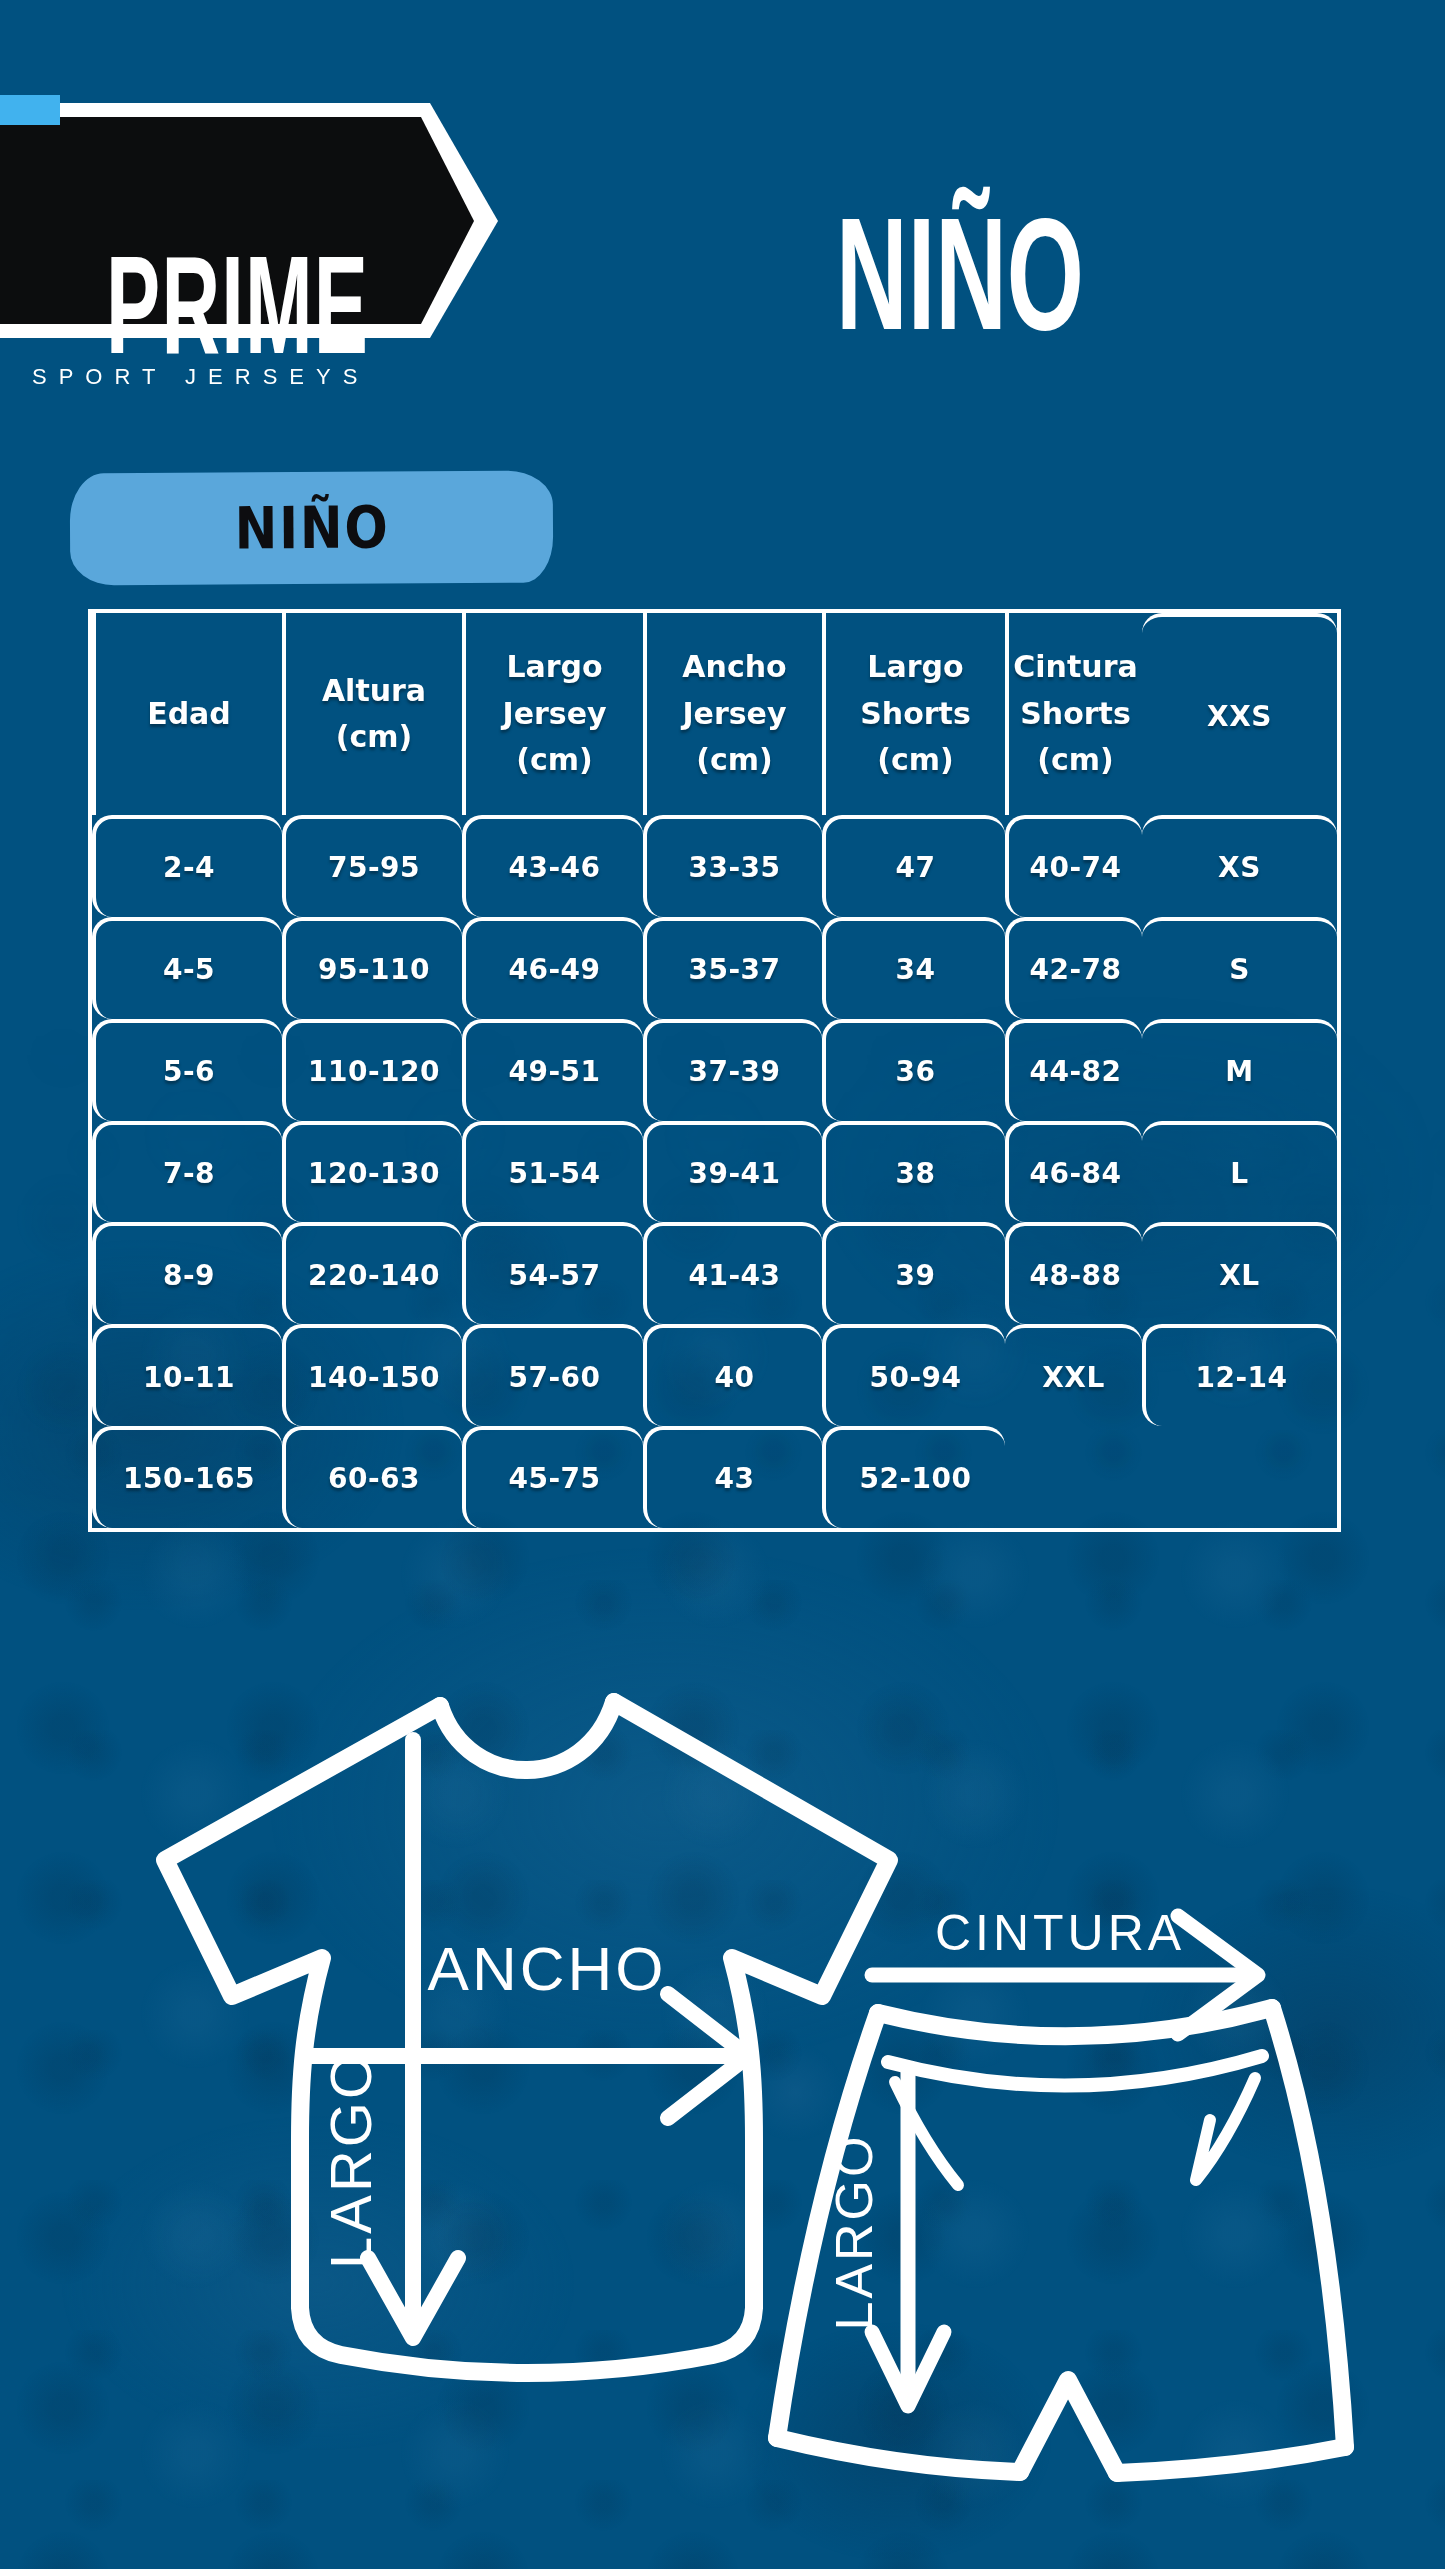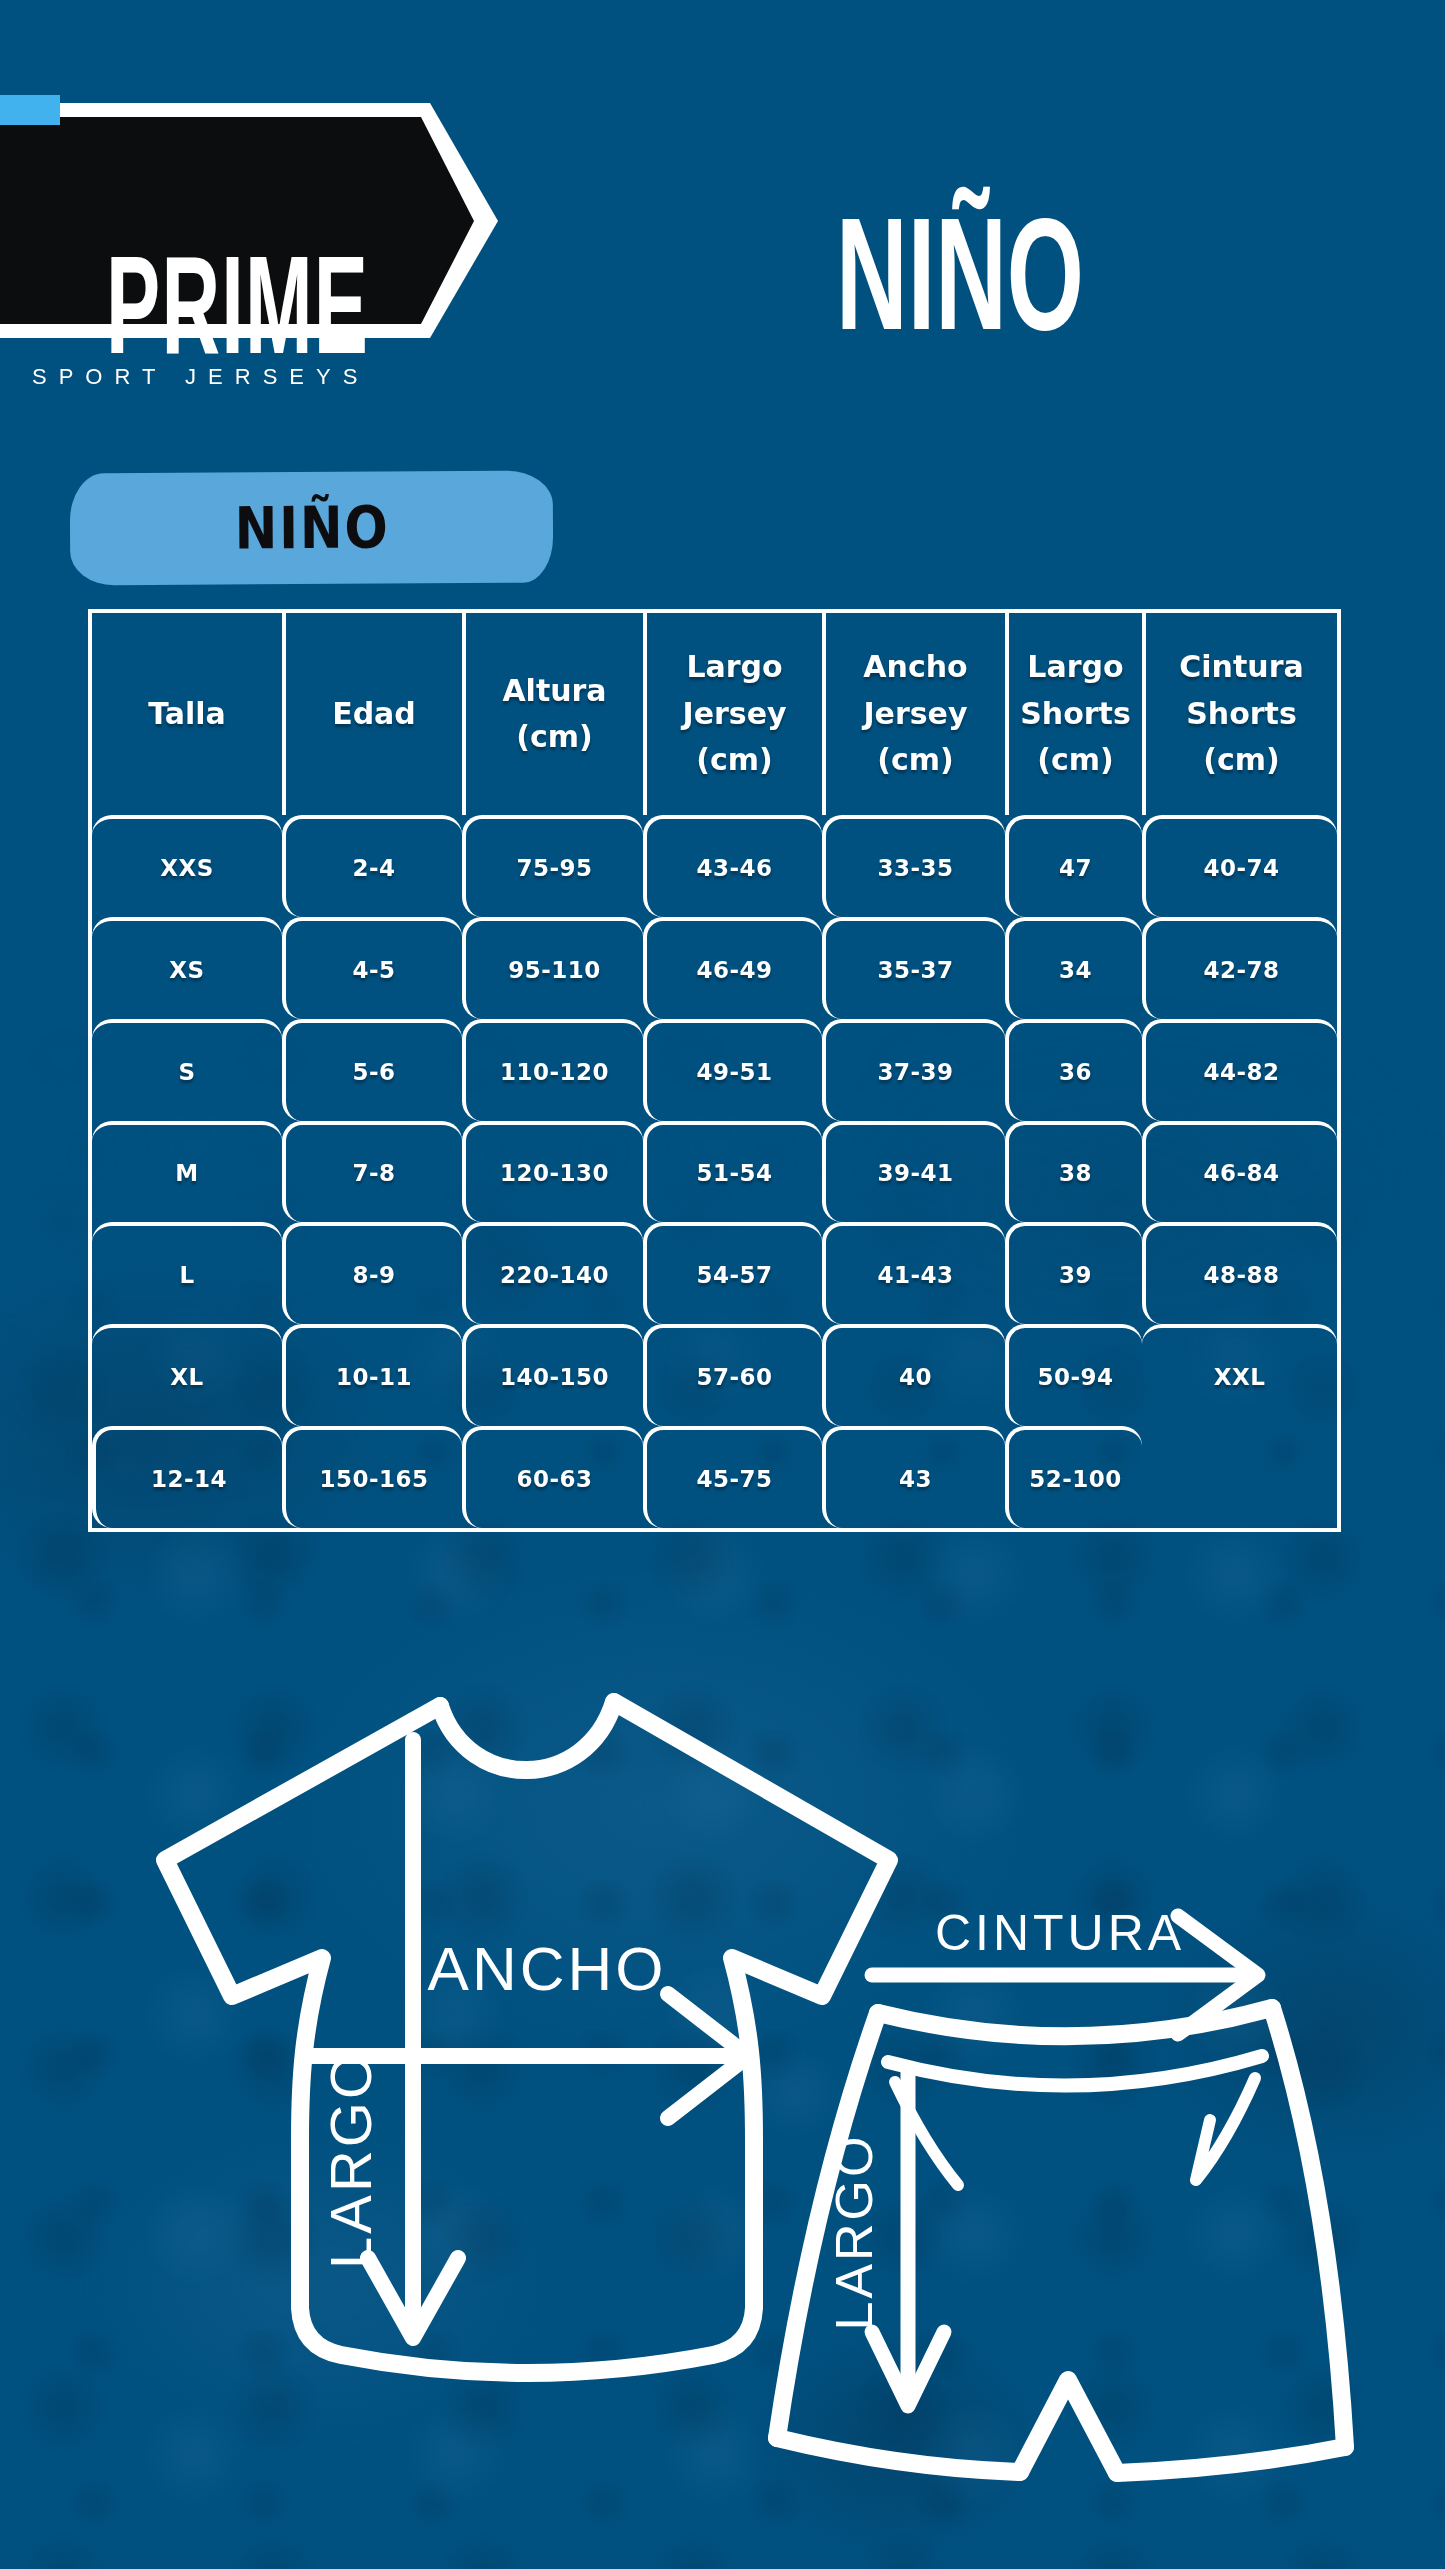--- a/index.html
+++ b/index.html
@@ -80,21 +80,21 @@
     display:flex;align-items:center;justify-content:center;
     color:#fff;box-sizing:border-box;
     border-left:4px solid #fff;border-top:4px solid #fff;
     font-family:"DejaVu Sans",sans-serif;font-weight:bold;
     text-shadow:0 3px 3px rgba(0,0,0,.35);
     text-align:center;
   }
   .cell.c0{border-left:none;}
   .cell.r0{border-top:none;}
   .cell.head{font-size:30px;line-height:1.55;white-space:pre-line;}
-  .cell.data{font-size:23px;letter-spacing:.5px;border-radius:20px;}
+  .cell.data{font-size:28px;letter-spacing:.5px;border-radius:20px;}
   
   .diagrams{position:absolute;left:0;top:1560px;width:1445px;height:1009px;}
   .diagrams text{
     font-family:"Liberation Sans",sans-serif;fill:#fff;
   }
 </style>
 </head>
 <body>
 
 <div class="texture"></div>
@@ -111,21 +111,20 @@
   <div class="brand-tagline">SPORT JERSEYS</div>
 </div>
 
 <div class="page-title">NIÑO</div>
 
 <div class="pill">
   <span class="pill-label">NIÑO</span>
 </div>
 
 <div class="size-table">
-    <div class="cell head c0 r0">Talla</div>
     <div class="cell head r0">Edad</div>
     <div class="cell head r0">Altura
 (cm)</div>
     <div class="cell head r0">Largo
 Jersey
 (cm)</div>
     <div class="cell head r0">Ancho
 Jersey
 (cm)</div>
     <div class="cell head r0">Largo

